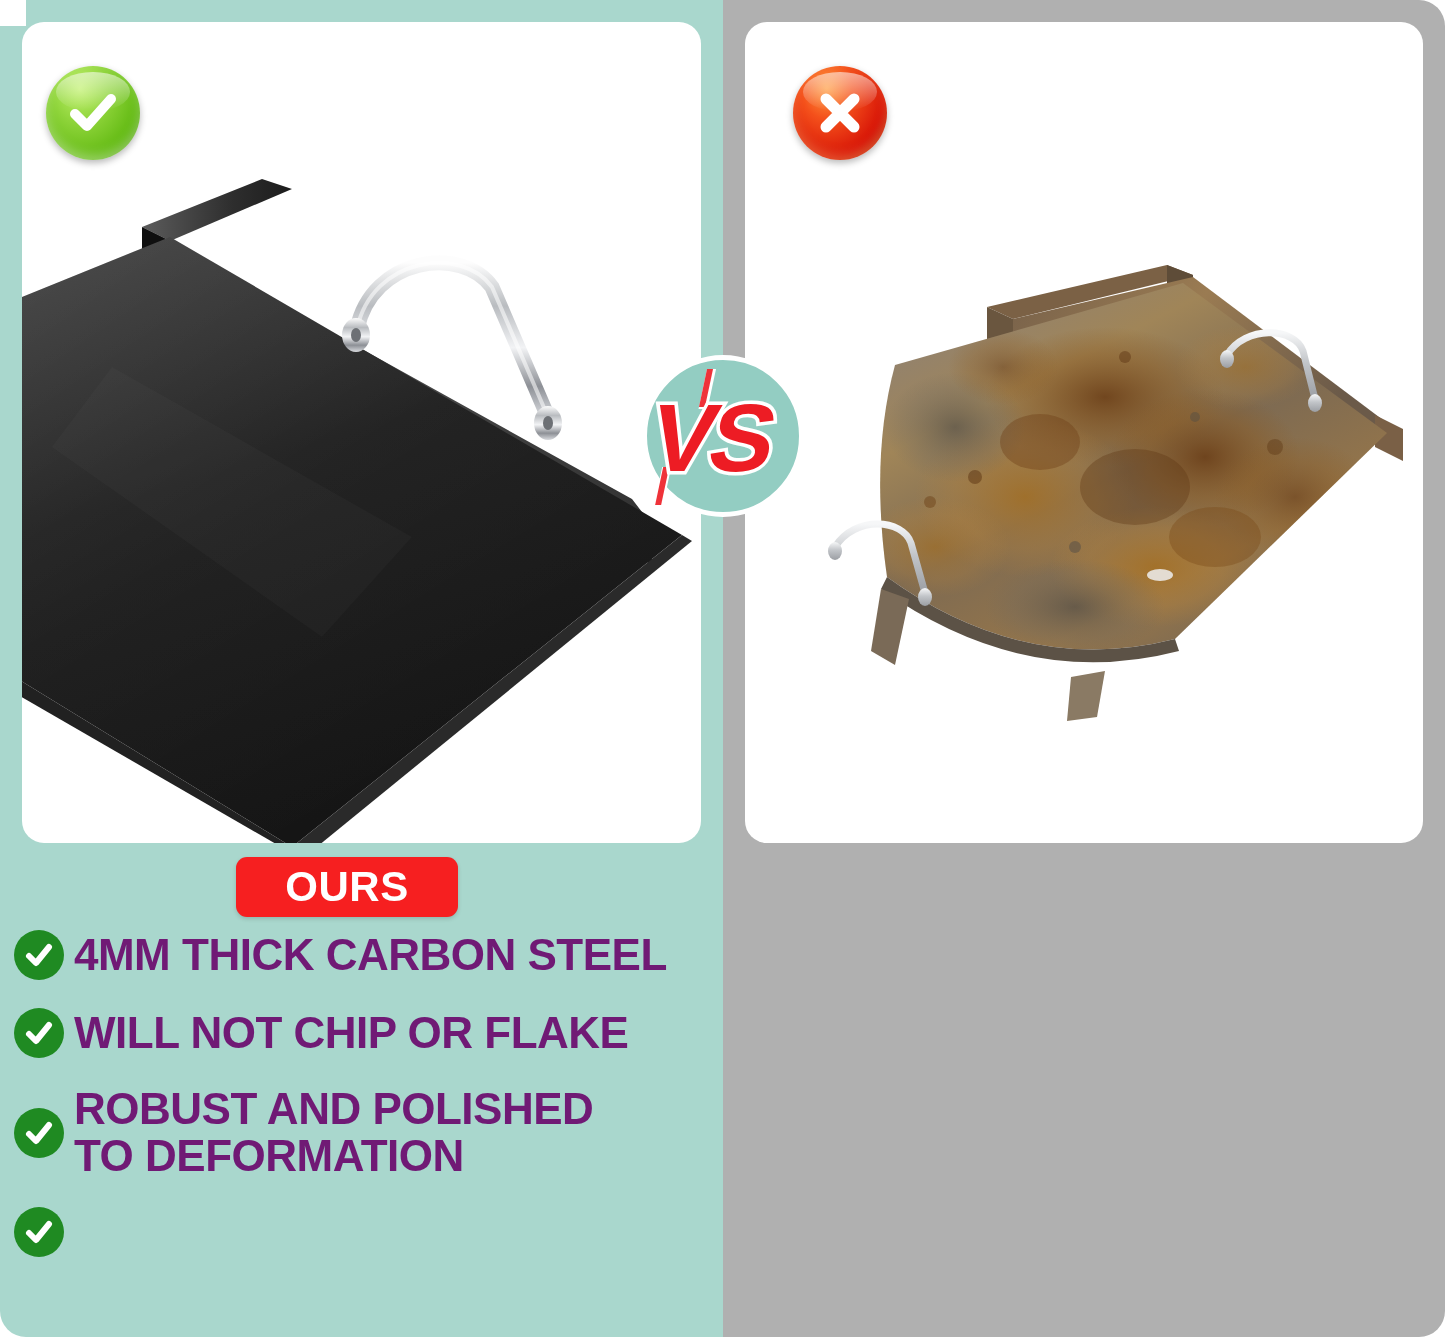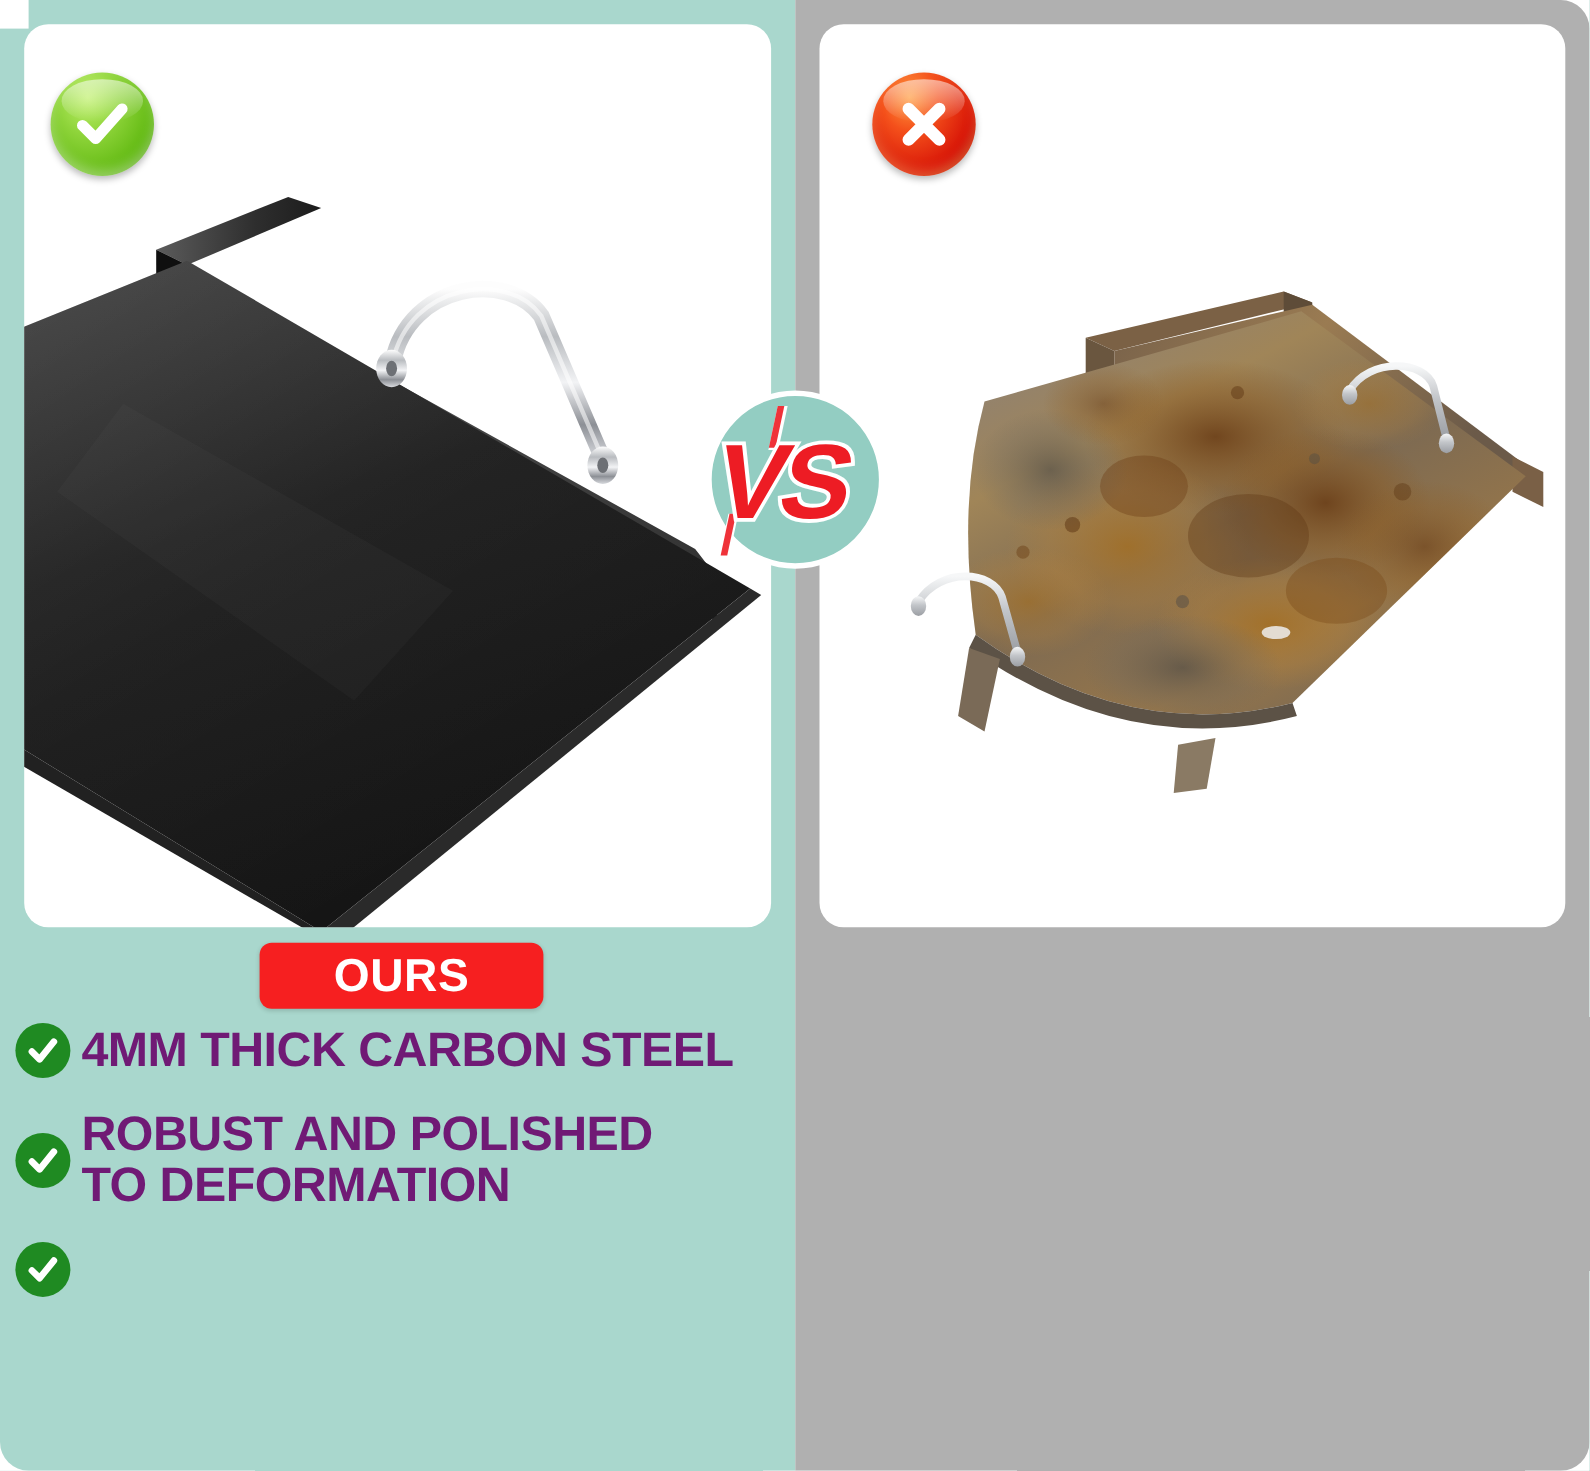--- a/index.html
+++ b/index.html
@@ -108,21 +108,21 @@
 
   
   .heading{
     position:absolute;
     display:flex;align-items:center;justify-content:center;
     font-weight:bold;
     letter-spacing:.5px;
     box-sizing:border-box;
   }
   .heading-ours{
-    left:236px;top:857px;width:258px;height:60px;
+    left:236px;top:857px;width:222px;height:60px;
     background:#f61f20;
     color:#ffffff;
     border-radius:11px;
     font-size:42px;
     box-shadow:0 2px 4px rgba(0,0,0,.15);
   }
 
   
   .list{
     position:absolute;
@@ -241,20 +241,28 @@
 
       <div class="row">
         <span class="bullet bullet-check">
           <svg width="34" height="34" viewBox="0 0 34 34">
             <path d="M7 18 L14 25 L27 9" fill="none" stroke="#ffffff" stroke-width="6" stroke-linecap="round" stroke-linejoin="round"></path>
           </svg>
         </span>
         <span class="row-text">4MM THICK CARBON STEEL</span>
       </div>
 
+      <div class="row">
+        <span class="bullet bullet-check">
+          <svg width="34" height="34" viewBox="0 0 34 34">
+            <path d="M7 18 L14 25 L27 9" fill="none" stroke="#ffffff" stroke-width="6" stroke-linecap="round" stroke-linejoin="round"></path>
+          </svg>
+        </span>
+        <span class="row-text">WILL NOT CHIP OR FLAKE</span>
+      </div>
 
       <div class="row">
         <span class="bullet bullet-check">
           <svg width="34" height="34" viewBox="0 0 34 34">
             <path d="M7 18 L14 25 L27 9" fill="none" stroke="#ffffff" stroke-width="6" stroke-linecap="round" stroke-linejoin="round"></path>
           </svg>
         </span>
         <span class="row-text">ROBUST AND POLISHED
 TO DEFORMATION</span>
       </div>

